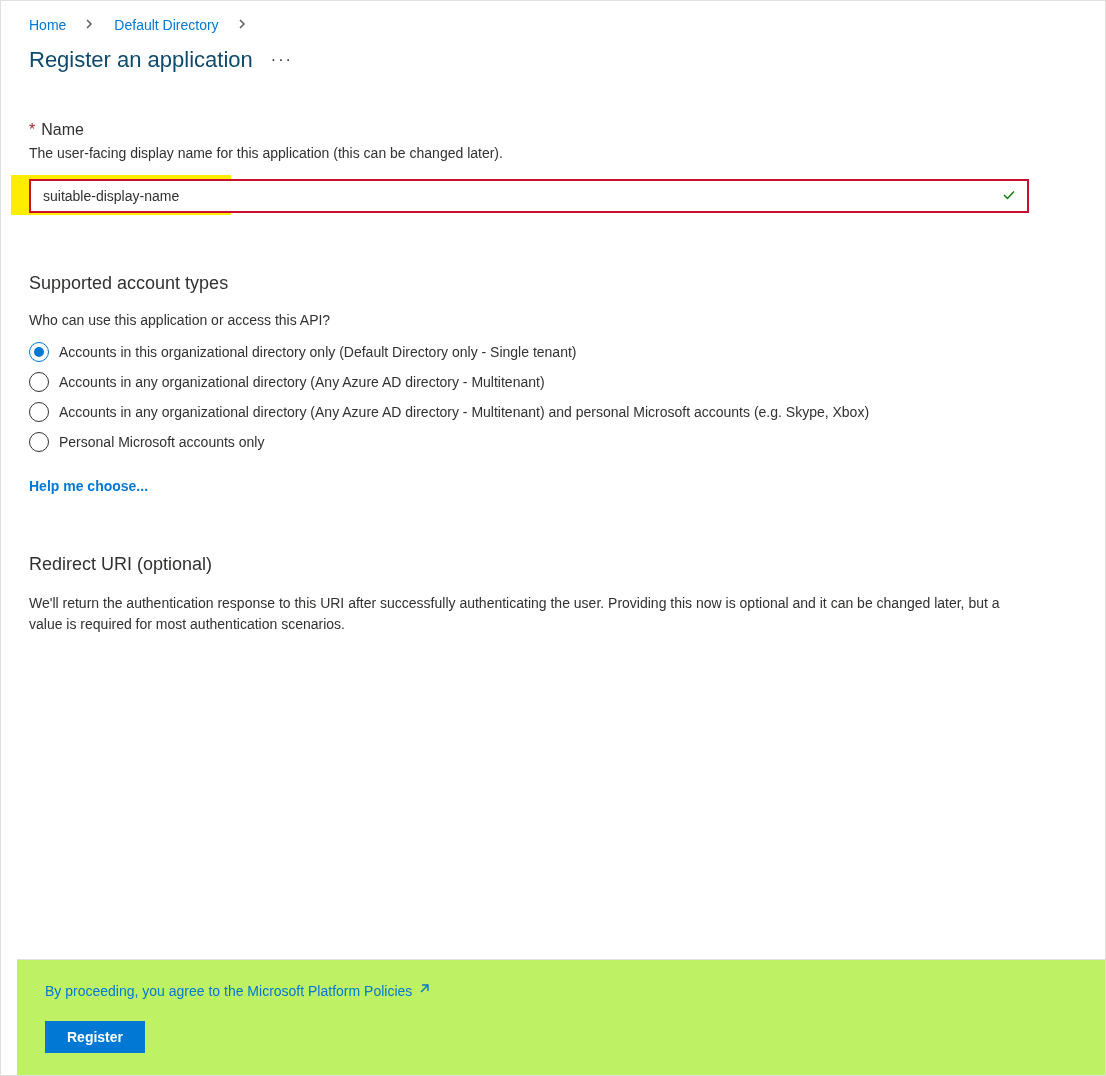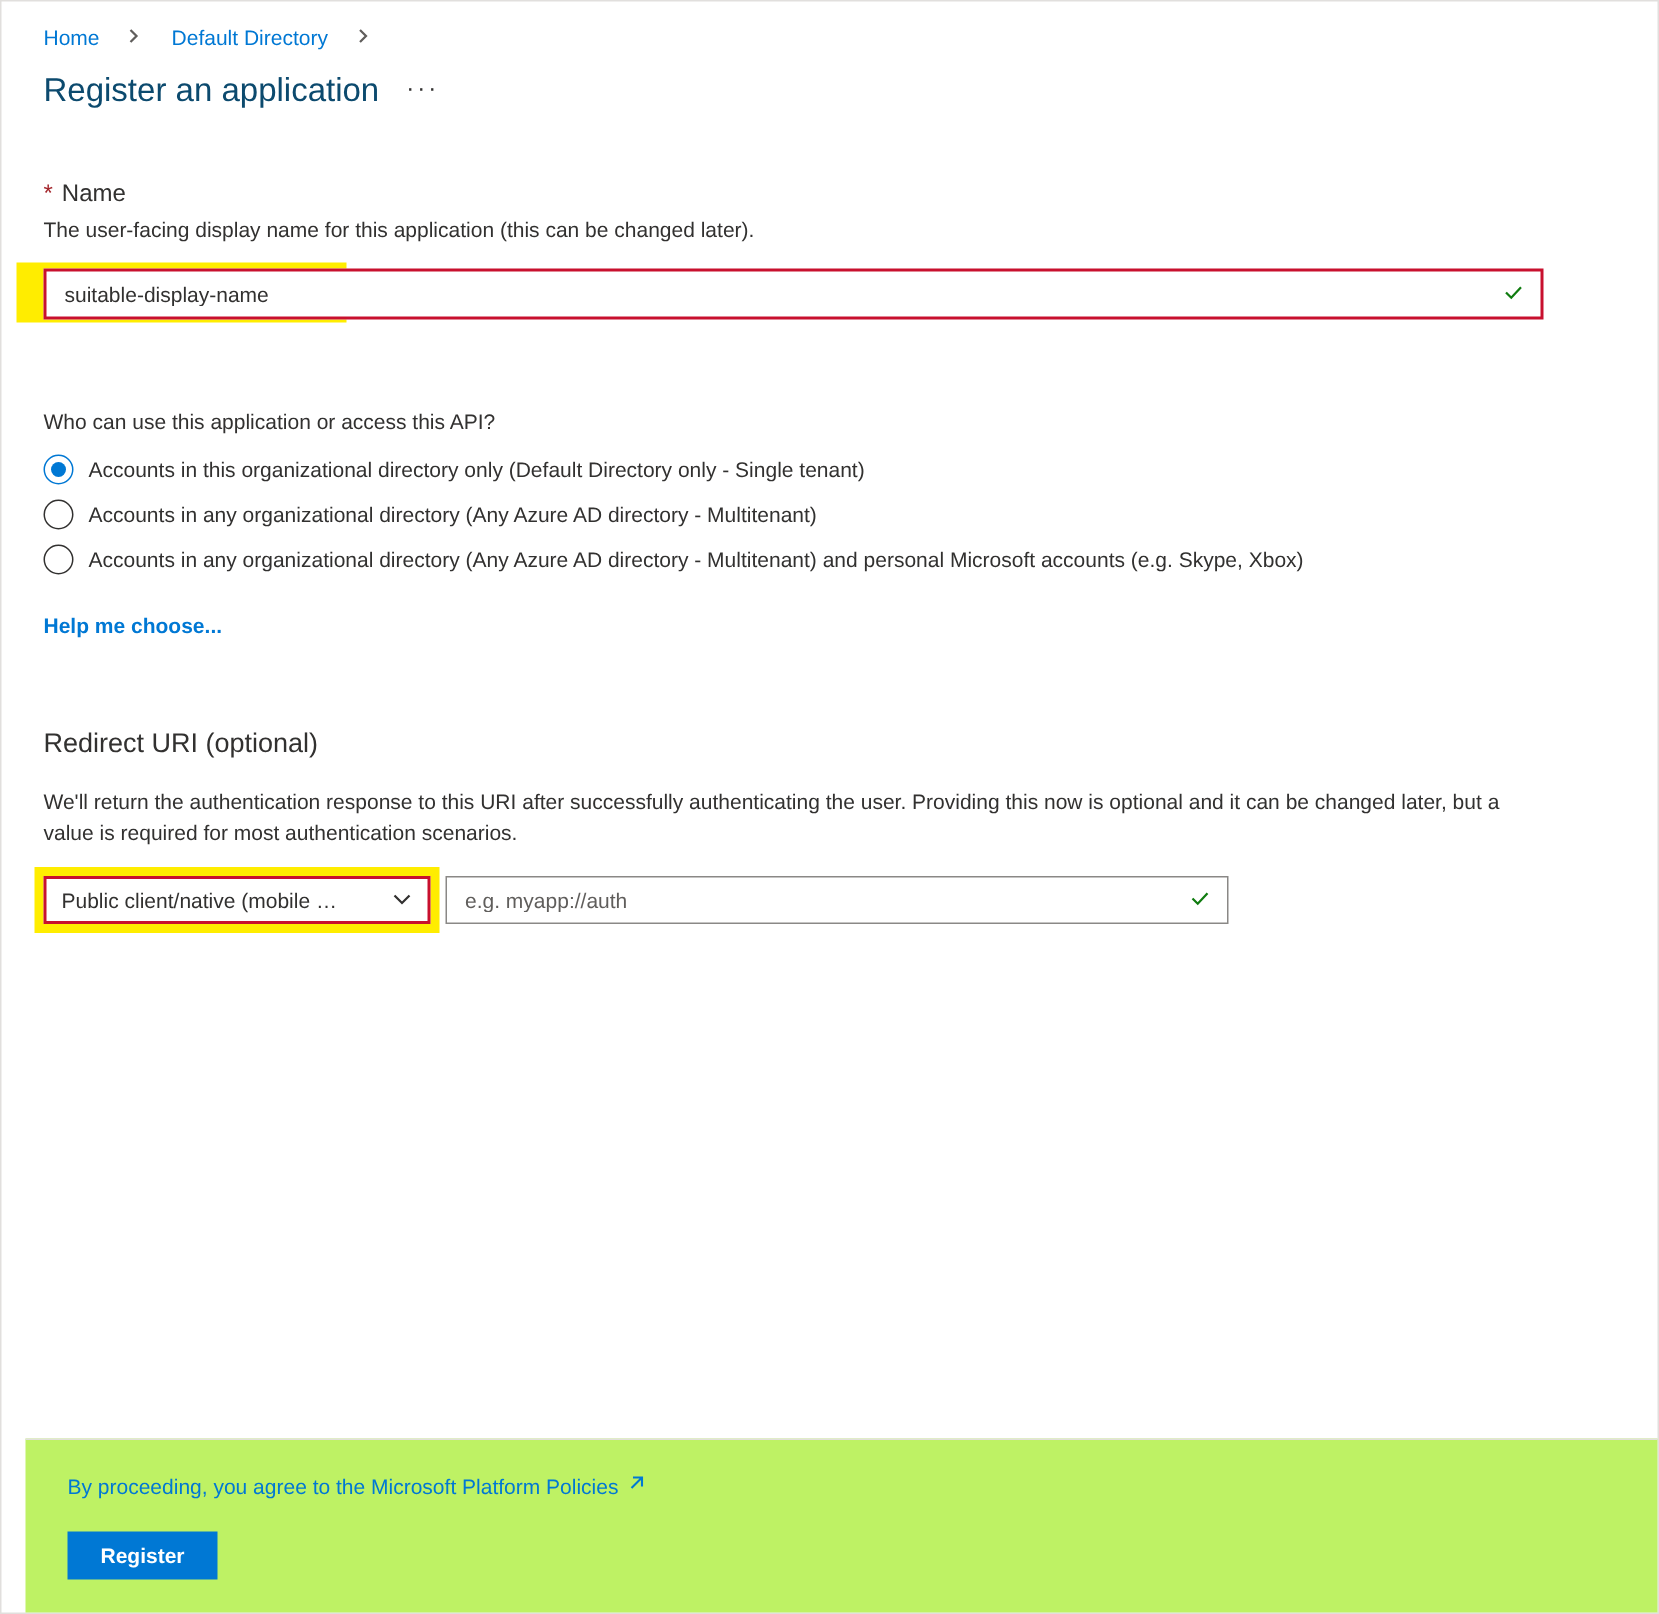--- a/index.html
+++ b/index.html
@@ -290,61 +290,45 @@
       <input type="text" value="suitable-display-name" style="">
       <span class="check-svg">
         <svg width="16" height="16" viewBox="0 0 16 16">
             <path d="M3 8 L6.5 11.5 L13 4.5" stroke="#107c10" stroke-width="1.5" fill="none"></path>
           </svg>
       </span>
     </div>
   </div>
 
   
+  <div class="section-head">Supported account types</div>
   <div class="section-q">Who can use this application or access this API?</div>
   <div class="radio-list">
     <div class="radio-row">
       <div class="radio selected"></div>
       <div class="radio-label">Accounts in this organizational directory only (Default Directory only - Single tenant)</div>
     </div>
     <div class="radio-row">
       <div class="radio"></div>
       <div class="radio-label">Accounts in any organizational directory (Any Azure AD directory - Multitenant)</div>
     </div>
     <div class="radio-row">
       <div class="radio"></div>
       <div class="radio-label">Accounts in any organizational directory (Any Azure AD directory - Multitenant) and personal Microsoft accounts (e.g. Skype, Xbox)</div>
     </div>
+    <div class="radio-row">
+      <div class="radio"></div>
+      <div class="radio-label">Personal Microsoft accounts only</div>
+    </div>
   </div>
   <a href="#" class="help-link">Help me choose...</a>
 
   
   <div class="section-head">Redirect URI (optional)</div>
   <div class="redirect-desc">We'll return the authentication response to this URI after successfully authenticating the user. Providing this now is optional and it can be changed later, but a value is required for most authentication scenarios.</div>
-  <div class="redirect-row">
-    <div class="platform-wrap">
-      <div class="platform-hl"></div>
-      <div class="platform-select">
-        <span>Public client/native (mobile …</span>
-        <span>
-          <svg width="14" height="10" viewBox="0 0 14 10">
-              <path d="M2 2 L7 7 L12 2" stroke="#323130" stroke-width="1.5" fill="none"></path>
-            </svg>
-        </span>
-      </div>
-    </div>
-    <div class="uri-input">
-      <input type="text" placeholder="e.g. myapp://auth" style="">
-      <span>
-        <svg width="16" height="16" viewBox="0 0 16 16">
-            <path d="M3 8 L6.5 11.5 L13 4.5" stroke="#107c10" stroke-width="1.5" fill="none"></path>
-          </svg>
-      </span>
-    </div>
-  </div>
 
   
   <div class="footer">
     <a href="#" class="policies">
       <span>By proceeding, you agree to the Microsoft Platform Policies</span>
       <span>
         <svg width="14" height="14" viewBox="0 0 14 14">
           <path d="M4 3 H10 V9 M10 3 L3 10" stroke="#0078d4" stroke-width="1.4" fill="none"></path>
         </svg>
       </span>

